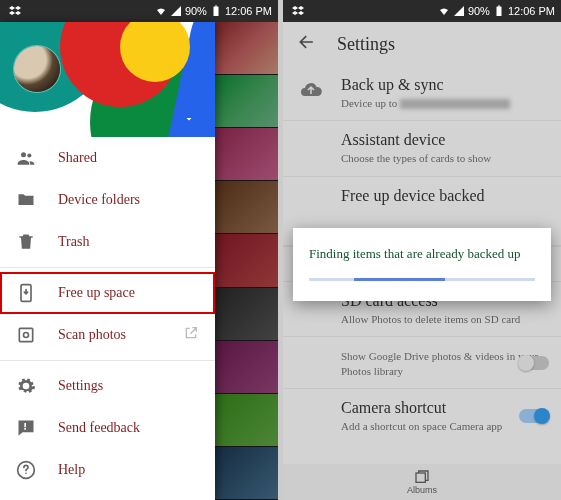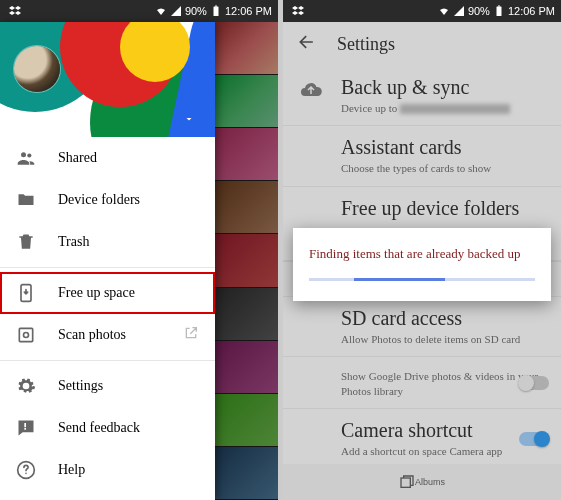--- a/index.html
+++ b/index.html
@@ -17,21 +17,21 @@
   .c-teal { width:150px; height:150px; background:#0d9488; top:-60px; left:-40px; }
   .c-red  { width:120px; height:120px; background:#dc2626; top:-35px; left:60px; }
   .c-yellow { width:70px; height:70px; background:#facc15; top:-10px; left:120px; }
   .c-green { width:160px; height:160px; background:#0a8a3f; top:20px; left:90px; border-radius:80px; }
   .c-blue { width:120px; height:260px; background:#2563eb; top:-40px; left:175px; border-radius:60px; transform:rotate(12deg); }
   .avatar { position:absolute; top:24px; left:14px; width:46px; height:46px; border-radius:50%; background:radial-gradient(circle at 30% 30%, #d9c9b0 40%, #5a4630 55%, #2e241a 80%); z-index:5; box-shadow:0 0 0 1px rgba(255,255,255,0.4); }
   .dropdown-arrow { position:absolute; right:20px; bottom:8px; color:#fff; z-index:6; }
   .menu-list { list-style:none; }
   .menu-item { display:flex; align-items:center; height:42px; padding:0 16px; gap:22px; color:#333; }
   .menu-item .mi-icon { width:20px; height:20px; color:#666; flex-shrink:0; }
-  .menu-item .mi-label { font-size:14px; color:#000000; }
+  .menu-item .mi-label { font-size:14px; color:#7f1d1d; }
   .menu-sep { border-top:1px solid #e5e5e5; margin:4px 0; }
   .highlight { outline:2px solid #d40000; outline-offset:-2px; }
   .menu-item .trail-icon { margin-left:auto; color:#bbb; }
   .left-scrim { position:absolute; left:215px; top:22px; width:63px; height:478px; background:#000; opacity:0.35; z-index:15; }
   .left-bg { position:absolute; left:215px; top:22px; width:63px; height:478px; z-index:10; display:flex; flex-direction:column; }
   .thumb { flex:1; background:linear-gradient(135deg,#a33,#e77,#fb9); border-bottom:1px solid #222; }
   .thumb:nth-child(2){background:linear-gradient(135deg,#1a4,#5c7,#8da);}
   .thumb:nth-child(3){background:linear-gradient(135deg,#b36,#e7a);}
   .thumb:nth-child(4){background:linear-gradient(135deg,#742,#b86);}
   .thumb:nth-child(5){background:linear-gradient(135deg,#a23,#d55);}
@@ -39,33 +39,33 @@
   .thumb:nth-child(7){background:linear-gradient(135deg,#826,#b59);}
   .thumb:nth-child(8){background:linear-gradient(135deg,#4a2,#7c5);}
   .thumb:nth-child(9){background:linear-gradient(135deg,#246,#58a);}
   .right-main { position:relative; height:478px; }
   .right-scrim { position:absolute; inset:0; background:rgba(80,80,80,0.25); z-index:30; pointer-events:none; }
   .appbar { height:44px; display:flex; align-items:center; padding:0 14px; gap:20px; }
   .appbar .back { color:#444; }
   .appbar .title { font-size:18px; color:#222; }
   .setting-row { padding:10px 14px 10px 58px; position:relative; border-bottom:1px solid #eee; }
   .setting-row .row-icon { position:absolute; left:16px; top:12px; width:24px; height:24px; color:#777; }
-  .setting-row .row-title { font-size:20px; color:#222; }
+  .setting-row .row-title { font-size:16px; color:#222; }
   .setting-row .row-sub { font-size:11px; color:#666; font-family:'Segoe Script',cursive; margin-top:2px; line-height:1.3; }
   .setting-row .row-sub .blur { display:inline-block; width:110px; height:10px; background:#bbb; filter:blur(2px); vertical-align:middle; }
   .toggle { position:absolute; right:12px; top:50%; transform:translateY(-50%); width:30px; height:14px; border-radius:7px; background:#ccc; }
   .toggle::after { content:''; position:absolute; width:16px; height:16px; border-radius:50%; background:#f5f5f5; top:-1px; left:-1px; box-shadow:0 1px 2px rgba(0,0,0,0.3); }
   .toggle.on { background:#9cd0ff; }
   .toggle.on::after { left:15px; background:#2196f3; }
   .dialog { position:absolute; left:10px; right:10px; top:206px; background:#fff; box-shadow:0 4px 16px rgba(0,0,0,0.4); padding:16px 16px 20px; z-index:40; }
-  .dialog-text { font-size:13px; color:#7f1d1d; line-height:1.5; margin-bottom:14px; }
+  .dialog-text { font-size:13px; color:#14532d; line-height:1.5; margin-bottom:14px; }
   .progress { width:100%; height:3px; background:#d0d9ef; position:relative; overflow:hidden; }
   .progress::before { content:''; position:absolute; left:20%; width:40%; height:100%; background:#5a7de0; }
   .bottomnav { position:absolute; left:0; right:0; bottom:0; height:36px; background:#f7f7f7; display:flex; align-items:center; justify-content:center; gap:40px; z-index:25; }
-  .bottomnav .navitem { display:flex; align-items:center; color:#555; font-size:9px; font-family:Arial,sans-serif; }
+  .bottomnav .navitem { display:flex; flex-direction:column; align-items:center; color:#555; font-size:9px; font-family:Arial,sans-serif; }
 </style>
 </head>
 <body>
 
 <div class="phone left">
   <div class="statusbar">
     <span>
         <svg class="ic-small" viewBox="0 0 24 24" fill="currentColor">
           <path d="M6 2l6 4-6 4-6-4 6-4zm12 0l6 4-6 4-6-4 6-4zM6 12l6 4-6 4-6-4 6-4zm12 0l6 4-6 4-6-4 6-4z"></path>
         </svg>
@@ -223,26 +223,26 @@
     <div class="setting-row">
       <span class="row-icon"><svg viewBox="0 0 24 24" fill="currentColor">
             <path d="M19 18H6a4 4 0 010-8 6 6 0 0111.5-1A4.5 4.5 0 0119 18z"></path>
             <path d="M12 16V9m-3 3l3-3 3 3" stroke="#fff" stroke-width="1.5" fill="none"></path>
           </svg></span>
       <div class="row-title">Back up &amp; sync</div>
       <div class="row-sub"><span>Device up to</span> <span class="blur"></span></div>
     </div>
 
     <div class="setting-row">
-      <div class="row-title">Assistant cards</div>
+      <div class="row-title">Assistant device</div>
       <div class="row-sub">Choose the types of cards to show</div>
     </div>
 
     <div class="setting-row">
-      <div class="row-title">Free up device folders</div>
+      <div class="row-title">Free up device backed</div>
       <div class="row-sub">&nbsp;<br>&nbsp;</div>
     </div>
 
     <div class="setting-row" style="border-top:1px solid #eee;height:36px"></div>
 
     <div class="setting-row">
       <div class="row-title">SD card access</div>
       <div class="row-sub">Allow Photos to delete items on SD card</div>
     </div>
 

